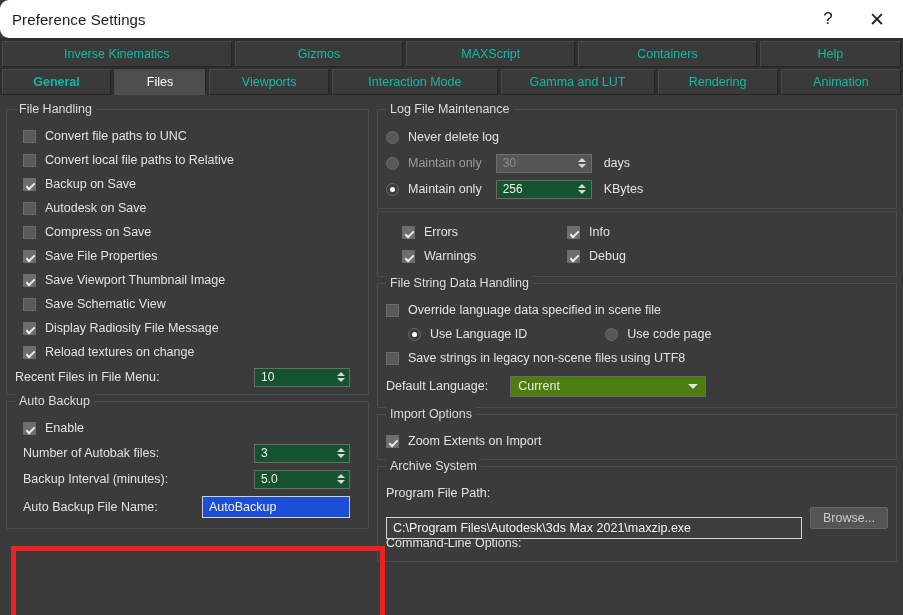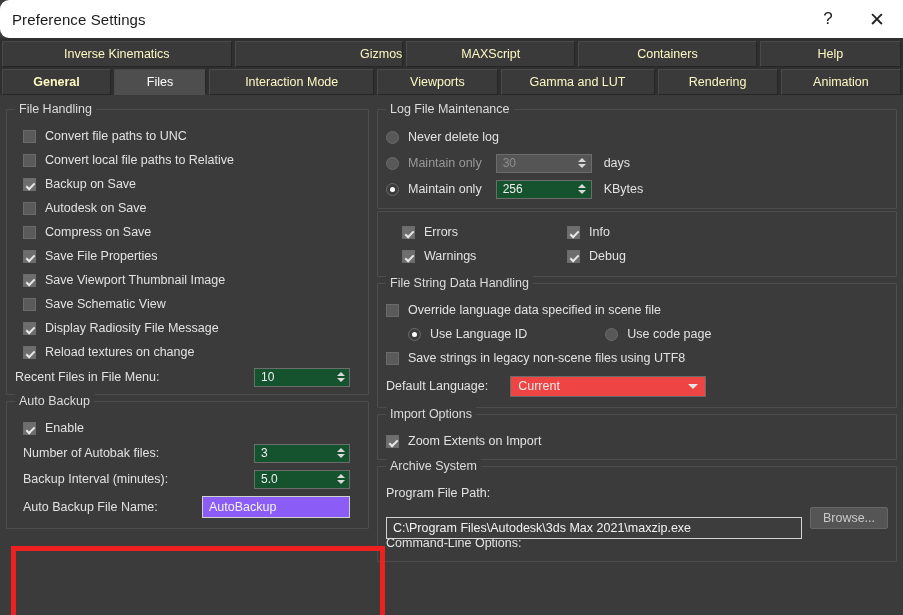--- a/index.html
+++ b/index.html
@@ -28,21 +28,21 @@
   }
   .tb-btn.close { width: 52px; font-size: 19px; }
 
   
   .tabstrip { background: #2f2f2f; padding: 3px 2px 0 2px; }
   .tabrow { display: flex; height: 26px; margin-bottom: 2px; }
   .tabrow:last-child { margin-bottom: 0; }
   .tab {
     flex: 1 1 auto;
     background: #3a3a3a;
-    color: #fef9c3;
+    color: #14b8a6;
     font-size: 12.5px;
     display: flex; align-items: center; justify-content: center;
     margin-right: 3px;
     border-top: 1px solid #4a4a4a;
     border-left: 1px solid #4a4a4a;
     border-right: 1px solid #262626;
     border-bottom: 1px solid #262626;
     cursor: pointer;
     white-space: nowrap;
     overflow: hidden;
@@ -139,31 +139,31 @@
   }
   .spin .arrows i {
     display: block; width: 0; height: 0; border-left: 4px solid transparent;
     border-right: 4px solid transparent;
   }
   .spin .arrows i.up   { border-bottom: 4px solid #d8d8d8; margin-bottom: 2px; }
   .spin .arrows i.down { border-top: 4px solid #d8d8d8; }
 
   
   .txt {
-    height: 22px; background: #8b5cf6;
+    height: 22px; background: #1d4ed8;
     border: 1px solid #cfcfcf;
     display: flex; align-items: center;
     font-size: 12.5px; color: #f2f2f2;
     padding-left: 6px; cursor: text;
   }
   .txt.pathbox { border: 1px solid #d3d3d3; background: #3d3d3d; }
 
   
   .dd {
-    height: 21px; background: #ef4444; border: 1px solid #6a6a6a;
+    height: 21px; background: #4d7c0f; border: 1px solid #6a6a6a;
     display: flex; align-items: center; position: relative; cursor: pointer;
   }
   .dd .val { font-size: 12.5px; color: #e8e8e8; padding-left: 7px; }
   .dd .caret {
     position: absolute; right: 7px; top: 50%; margin-top: -2px;
     width: 0; height: 0;
     border-left: 5px solid transparent; border-right: 5px solid transparent;
     border-top: 5px solid #e4e4e4;
   }
 
@@ -194,45 +194,45 @@
       <div class="tb-btn">?</div>
       <div class="tb-btn close">✕</div>
     </div>
   </div>
 
   <div class="tabstrip">
     <div class="tabrow" id="tabrow1">
         <div class="tab" style="flex-grow: 232; flex-basis: 0px;">
           <span>Inverse Kinematics</span>
         </div>
-        <div class="tab" style="flex-grow: 170; flex-basis: 0px; justify-content: flex-end;">
+        <div class="tab" style="flex-grow: 170; flex-basis: 0px;">
           <span>Gizmos</span>
         </div>
         <div class="tab" style="flex-grow: 170; flex-basis: 0px;">
           <span>MAXScript</span>
         </div>
         <div class="tab" style="flex-grow: 180; flex-basis: 0px;">
           <span>Containers</span>
         </div>
         <div class="tab" style="flex-grow: 142; flex-basis: 0px;">
           <span>Help</span>
         </div>
       </div>
     <div class="tabrow" id="tabrow2">
         <div class="tab" style="flex-grow: 95; flex-basis: 0px; font-weight: bold;">
           <span>General</span>
         </div>
         <div class="tab active" style="flex-grow: 80; flex-basis: 0px;">
           <span>Files</span>
         </div>
+        <div class="tab" style="flex-grow: 105; flex-basis: 0px;">
+          <span>Viewports</span>
+        </div>
         <div class="tab" style="flex-grow: 145; flex-basis: 0px;">
           <span>Interaction Mode</span>
-        </div>
-        <div class="tab" style="flex-grow: 105; flex-basis: 0px;">
-          <span>Viewports</span>
         </div>
         <div class="tab" style="flex-grow: 135; flex-basis: 0px;">
           <span>Gamma and LUT</span>
         </div>
         <div class="tab" style="flex-grow: 105; flex-basis: 0px;">
           <span>Rendering</span>
         </div>
         <div class="tab" style="flex-grow: 105; flex-basis: 0px;">
           <span>Animation</span>
         </div>

